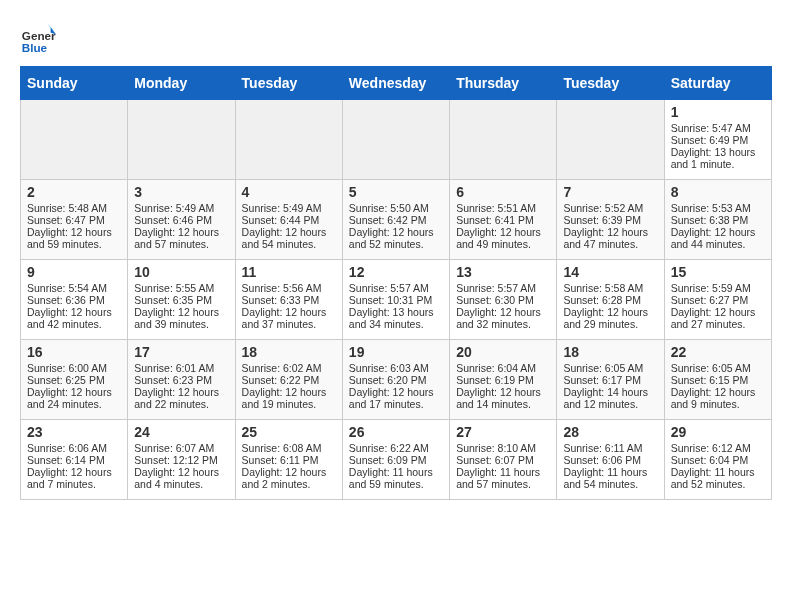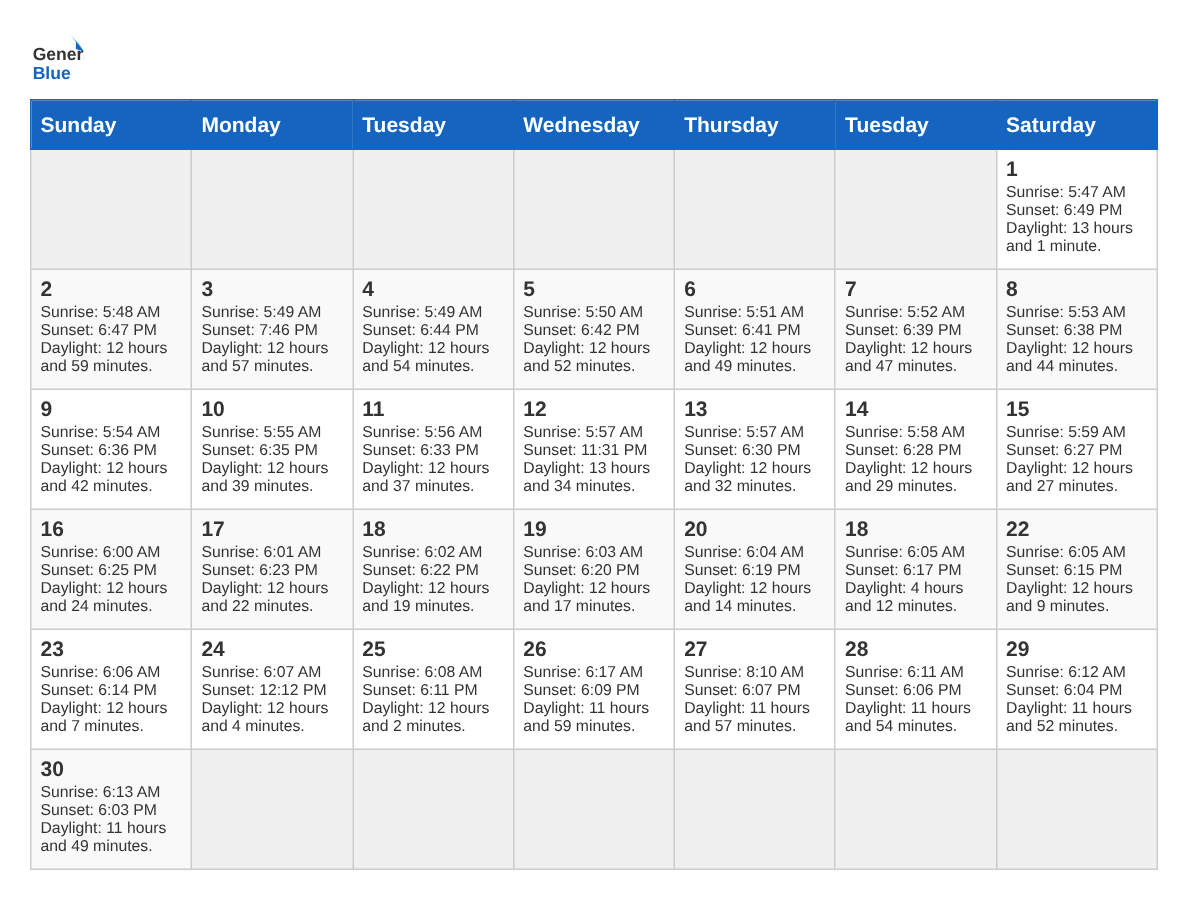--- a/index.html
+++ b/index.html
@@ -113,57 +113,48 @@
         <td class="empty"></td>
         <td class="empty"></td>
         <td class="empty"></td>
         <td class="empty"></td>
         <td class="empty"></td>
         <td class="empty"></td>
         <td><span class="day-num">1</span><span>Sunrise: 5:47 AM</span><br><span>Sunset: 6:49 PM</span><br><span>Daylight: 13 hours and 1 minute.</span></td>
       </tr>
       <tr>
         <td><span class="day-num">2</span><span>Sunrise: 5:48 AM</span><br><span>Sunset: 6:47 PM</span><br><span>Daylight: 12 hours and 59 minutes.</span></td>
-        <td><span class="day-num">3</span><span>Sunrise: 5:49 AM</span><br><span>Sunset: 7:46 PM</span><br><span>Daylight: 12 hours and 57 minutes.</span></td>
+        <td><span class="day-num">3</span><span>Sunrise: 5:49 AM</span><br><span>Sunset: 6:46 PM</span><br><span>Daylight: 12 hours and 57 minutes.</span></td>
         <td><span class="day-num">4</span><span>Sunrise: 5:49 AM</span><br><span>Sunset: 6:44 PM</span><br><span>Daylight: 12 hours and 54 minutes.</span></td>
         <td><span class="day-num">5</span><span>Sunrise: 5:50 AM</span><br><span>Sunset: 6:42 PM</span><br><span>Daylight: 12 hours and 52 minutes.</span></td>
         <td><span class="day-num">6</span><span>Sunrise: 5:51 AM</span><br><span>Sunset: 6:41 PM</span><br><span>Daylight: 12 hours and 49 minutes.</span></td>
         <td><span class="day-num">7</span><span>Sunrise: 5:52 AM</span><br><span>Sunset: 6:39 PM</span><br><span>Daylight: 12 hours and 47 minutes.</span></td>
         <td><span class="day-num">8</span><span>Sunrise: 5:53 AM</span><br><span>Sunset: 6:38 PM</span><br><span>Daylight: 12 hours and 44 minutes.</span></td>
       </tr>
       <tr>
         <td><span class="day-num">9</span><span>Sunrise: 5:54 AM</span><br><span>Sunset: 6:36 PM</span><br><span>Daylight: 12 hours and 42 minutes.</span></td>
         <td><span class="day-num">10</span><span>Sunrise: 5:55 AM</span><br><span>Sunset: 6:35 PM</span><br><span>Daylight: 12 hours and 39 minutes.</span></td>
         <td><span class="day-num">11</span><span>Sunrise: 5:56 AM</span><br><span>Sunset: 6:33 PM</span><br><span>Daylight: 12 hours and 37 minutes.</span></td>
-        <td><span class="day-num">12</span><span>Sunrise: 5:57 AM</span><br><span>Sunset: 11:31 PM</span><br><span>Daylight: 13 hours and 34 minutes.</span></td>
+        <td><span class="day-num">12</span><span>Sunrise: 5:57 AM</span><br><span>Sunset: 10:31 PM</span><br><span>Daylight: 13 hours and 34 minutes.</span></td>
         <td><span class="day-num">13</span><span>Sunrise: 5:57 AM</span><br><span>Sunset: 6:30 PM</span><br><span>Daylight: 12 hours and 32 minutes.</span></td>
         <td><span class="day-num">14</span><span>Sunrise: 5:58 AM</span><br><span>Sunset: 6:28 PM</span><br><span>Daylight: 12 hours and 29 minutes.</span></td>
         <td><span class="day-num">15</span><span>Sunrise: 5:59 AM</span><br><span>Sunset: 6:27 PM</span><br><span>Daylight: 12 hours and 27 minutes.</span></td>
       </tr>
       <tr>
         <td><span class="day-num">16</span><span>Sunrise: 6:00 AM</span><br><span>Sunset: 6:25 PM</span><br><span>Daylight: 12 hours and 24 minutes.</span></td>
         <td><span class="day-num">17</span><span>Sunrise: 6:01 AM</span><br><span>Sunset: 6:23 PM</span><br><span>Daylight: 12 hours and 22 minutes.</span></td>
         <td><span class="day-num">18</span><span>Sunrise: 6:02 AM</span><br><span>Sunset: 6:22 PM</span><br><span>Daylight: 12 hours and 19 minutes.</span></td>
         <td><span class="day-num">19</span><span>Sunrise: 6:03 AM</span><br><span>Sunset: 6:20 PM</span><br><span>Daylight: 12 hours and 17 minutes.</span></td>
         <td><span class="day-num">20</span><span>Sunrise: 6:04 AM</span><br><span>Sunset: 6:19 PM</span><br><span>Daylight: 12 hours and 14 minutes.</span></td>
-        <td><span class="day-num">18</span><span>Sunrise: 6:05 AM</span><br><span>Sunset: 6:17 PM</span><br><span>Daylight: 4 hours and 12 minutes.</span></td>
+        <td><span class="day-num">18</span><span>Sunrise: 6:05 AM</span><br><span>Sunset: 6:17 PM</span><br><span>Daylight: 14 hours and 12 minutes.</span></td>
         <td><span class="day-num">22</span><span>Sunrise: 6:05 AM</span><br><span>Sunset: 6:15 PM</span><br><span>Daylight: 12 hours and 9 minutes.</span></td>
       </tr>
       <tr>
         <td><span class="day-num">23</span><span>Sunrise: 6:06 AM</span><br><span>Sunset: 6:14 PM</span><br><span>Daylight: 12 hours and 7 minutes.</span></td>
         <td><span class="day-num">24</span><span>Sunrise: 6:07 AM</span><br><span>Sunset: 12:12 PM</span><br><span>Daylight: 12 hours and 4 minutes.</span></td>
         <td><span class="day-num">25</span><span>Sunrise: 6:08 AM</span><br><span>Sunset: 6:11 PM</span><br><span>Daylight: 12 hours and 2 minutes.</span></td>
-        <td><span class="day-num">26</span><span>Sunrise: 6:17 AM</span><br><span>Sunset: 6:09 PM</span><br><span>Daylight: 11 hours and 59 minutes.</span></td>
+        <td><span class="day-num">26</span><span>Sunrise: 6:22 AM</span><br><span>Sunset: 6:09 PM</span><br><span>Daylight: 11 hours and 59 minutes.</span></td>
         <td><span class="day-num">27</span><span>Sunrise: 8:10 AM</span><br><span>Sunset: 6:07 PM</span><br><span>Daylight: 11 hours and 57 minutes.</span></td>
         <td><span class="day-num">28</span><span>Sunrise: 6:11 AM</span><br><span>Sunset: 6:06 PM</span><br><span>Daylight: 11 hours and 54 minutes.</span></td>
         <td><span class="day-num">29</span><span>Sunrise: 6:12 AM</span><br><span>Sunset: 6:04 PM</span><br><span>Daylight: 11 hours and 52 minutes.</span></td>
-      </tr>
-      <tr>
-        <td><span class="day-num">30</span><span>Sunrise: 6:13 AM</span><br><span>Sunset: 6:03 PM</span><br><span>Daylight: 11 hours and 49 minutes.</span></td>
-        <td class="empty"></td>
-        <td class="empty"></td>
-        <td class="empty"></td>
-        <td class="empty"></td>
-        <td class="empty"></td>
-        <td class="empty"></td>
       </tr>
     </tbody>
 </table>
 
 </body></html>

